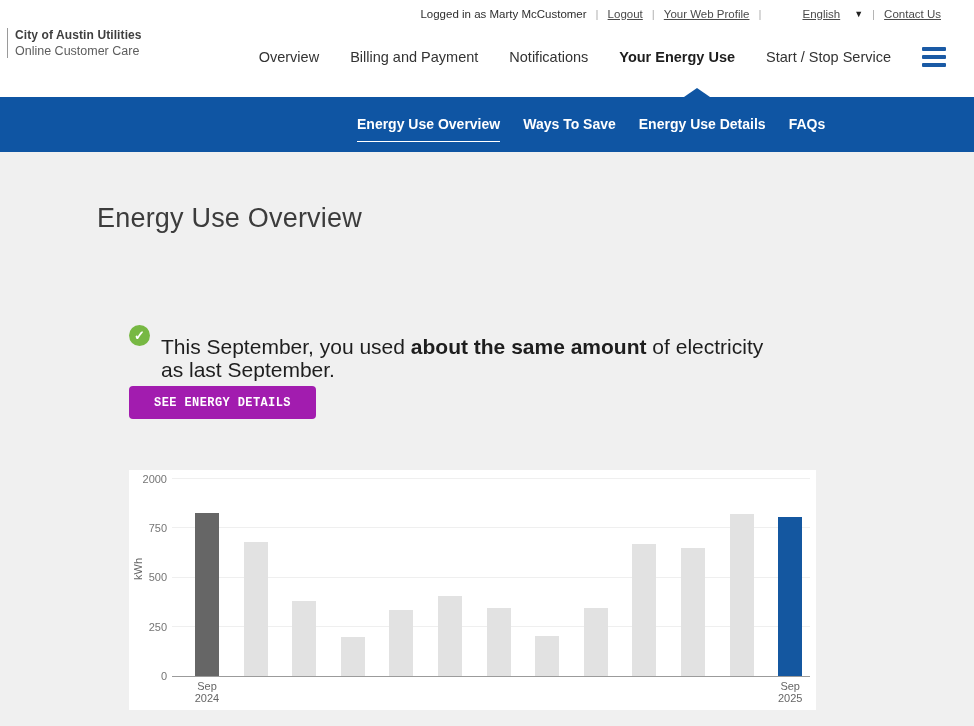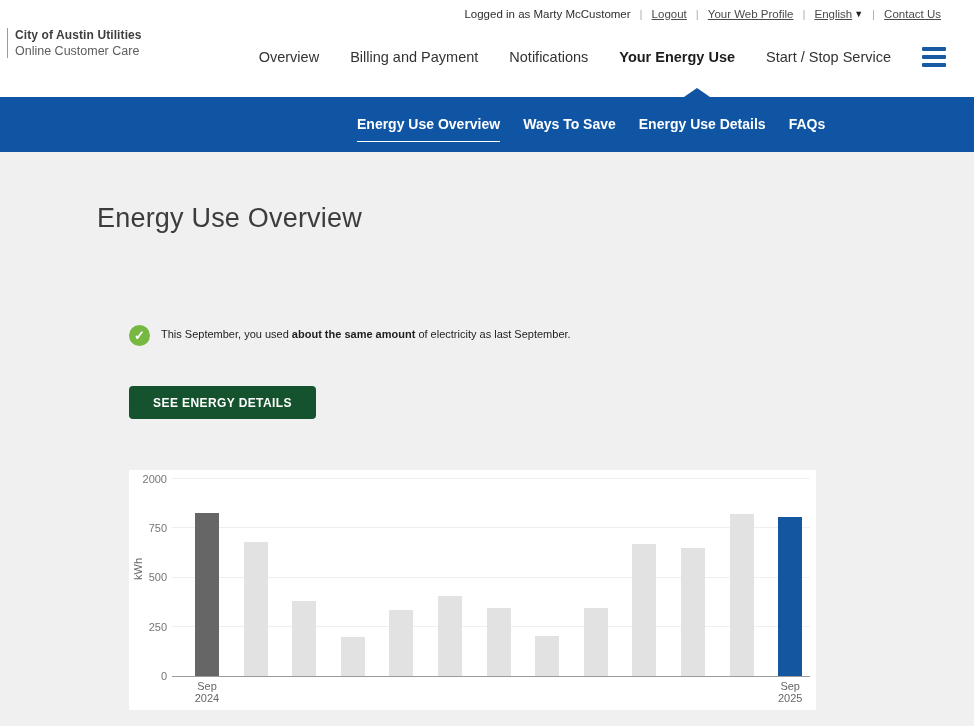--- a/index.html
+++ b/index.html
@@ -15,21 +15,21 @@
     position: absolute; top: 0; left: 0; width: 974px; height: 123px;
     background: #ffffff;
   }
   .util-bar {
     position: absolute; top: 8px; right: 33px;
     display: flex; align-items: center; gap: 9px;
     font-size: 11.5px; color: #2e2e2e; white-space: nowrap;
   }
   .util-bar .sep { color: #b0b0b0; }
   .util-link { color: #4a4a4a; text-decoration: underline; cursor: pointer; }
-  .lang-wrap { display: flex; align-items: center; gap: 2px; cursor: pointer; }
+  .lang-wrap { display: flex; align-items: center; gap: 14px; cursor: pointer; margin-left: 32px; }
   .caret-down { font-size: 9px; color: #222; }
   .brand {
     position: absolute; left: 7px; top: 28px;
     border-left: 1px solid #9a9a9a; padding-left: 7px;
   }
   .brand-title { font-size: 12px; font-weight: 600; color: #3f3f3f; letter-spacing: 0.1px; }
   .brand-sub { font-size: 12.5px; color: #5d5d5d; margin-top: 2px; }
   .main-nav {
     position: absolute; right: 28px; top: 44px; height: 26px;
     display: flex; align-items: center; gap: 31px;
@@ -67,26 +67,26 @@
   }
   .insight {
     position: absolute; left: 129px; top: 171px; width: 655px;
     display: flex; gap: 11px; align-items: flex-start;
   }
   .check-badge {
     flex: 0 0 auto; width: 21px; height: 21px; border-radius: 50%;
     background: #77b843; color: #fff; font-size: 13px; font-weight: 700;
     display: flex; align-items: center; justify-content: center; margin-top: 2px;
   }
-  .insight-text { font-size: 11px; line-height: 23px; color: #1e1e1e; }
+  .insight-text { font-size: 21px; line-height: 23px; color: #1e1e1e; margin-top: 12px; }
   .insight-text b { font-weight: 700; }
   .cta-button {
     position: absolute; left: 129px; top: 234px; width: 187px; height: 33px;
-    background: #14532d; color: #ffffff; border: none; border-radius: 4px;
-    font-family: Liberation Sans, sans-serif;
+    background: #a21caf; color: #ffffff; border: none; border-radius: 4px;
+    font-family: Liberation Mono, monospace;
     font-size: 12px; font-weight: 700; letter-spacing: 0.4px; cursor: pointer;
   }
   
   .chart-card {
     position: absolute; left: 129px; top: 318px; width: 687px; height: 240px;
     background: #ffffff;
   }
   .chart-plot { position: absolute; inset: 0; }
   .y-axis-title {
     position: absolute; left: 3px; top: 88px;

